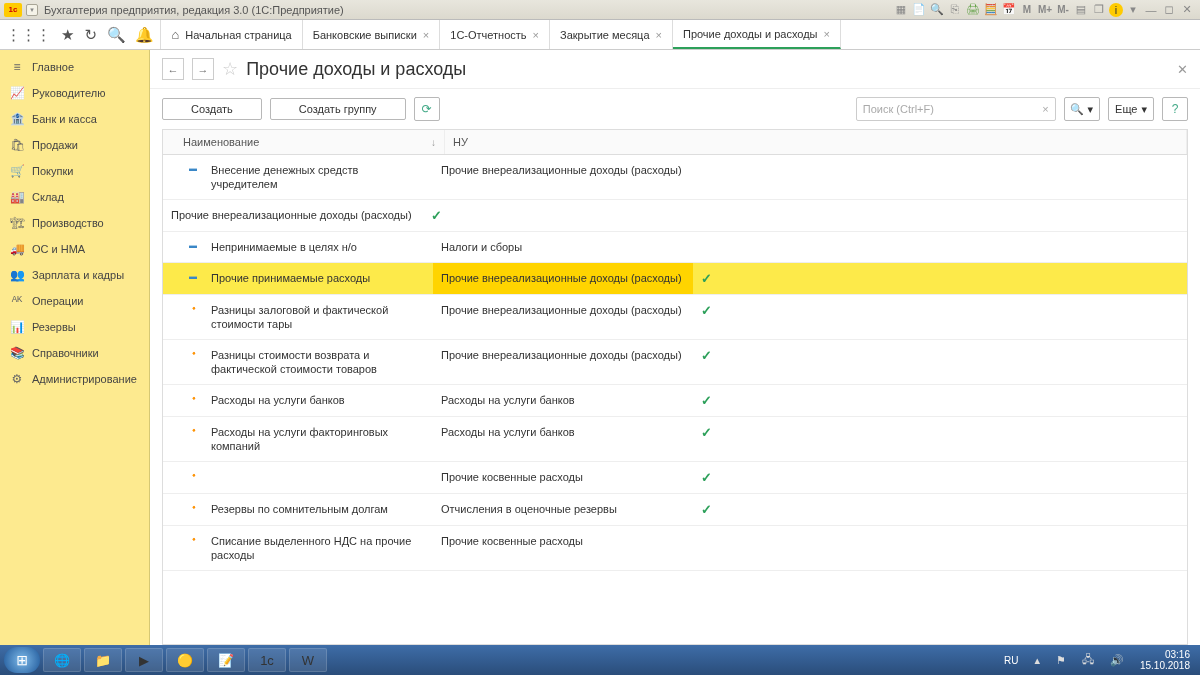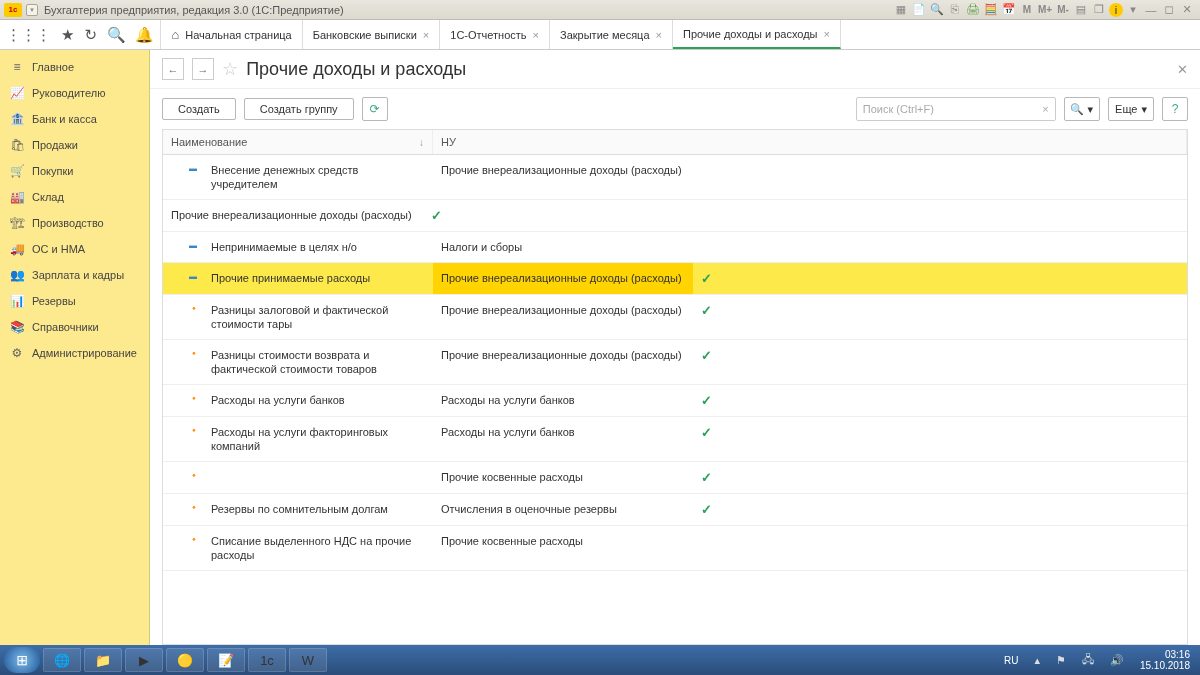--- a/index.html
+++ b/index.html
@@ -26,30 +26,30 @@
 .sb-item { display:flex; align-items:center; gap:8px; padding:6px 10px; font-size:11px; color:#444; cursor:pointer; }
 .sb-item .ic { width:14px; text-align:center; font-size:12px; color:#666; }
 .content { flex:1; display:flex; flex-direction:column; background:#fff; }
 .page-head { display:flex; align-items:center; padding:8px 12px; gap:8px; border-bottom:1px solid #eee; }
 .nav-btn { width:22px; height:22px; border:1px solid #ccc; background:#fff; display:flex; align-items:center; justify-content:center; font-size:11px; color:#666; cursor:pointer; }
 .star { font-size:18px; color:#ccc; cursor:pointer; }
 .page-title { font-size:18px; color:#333; }
 .page-head .spacer { flex:1; }
 .page-head .close-pg { font-size:13px; color:#999; cursor:pointer; }
 .cmd-bar { display:flex; align-items:center; padding:8px 12px; gap:8px; }
-.btn { border:1px solid #b8b8b8; background:#fff; padding:4px 15px; font-size:11px; color:#333; cursor:pointer; border-radius:2px; }
+.btn { border:1px solid #b8b8b8; background:#fff; padding:4px 28px; font-size:11px; color:#333; cursor:pointer; border-radius:2px; }
 .btn-ic { border:1px solid #b8b8b8; background:#fff; width:26px; height:24px; display:flex; align-items:center; justify-content:center; font-size:12px; color:#4a8; cursor:pointer; border-radius:2px; }
 .cmd-bar .spacer { flex:1; }
 .search-box { border:1px solid #ccc; width:200px; height:24px; display:flex; align-items:center; padding:0 6px; color:#aaa; font-size:11px; border-radius:2px; }
 .search-box .clear { margin-left:auto; color:#aaa; cursor:pointer; }
 .drop-btn { border:1px solid #b8b8b8; background:#fff; height:24px; padding:0 6px; display:flex; align-items:center; gap:4px; font-size:11px; cursor:pointer; border-radius:2px; }
 .table { flex:1; border:1px solid #ddd; margin:0 12px 8px 12px; display:flex; flex-direction:column; overflow:hidden; position:relative; }
 .thead { display:flex; background:#fafafa; border-bottom:1px solid #ddd; font-size:11px; color:#555; }
 .th { padding:6px 8px; border-right:1px solid #eee; display:flex; align-items:center; gap:6px; }
-.th1 { flex:0 0 270px; }
+.th1 { flex:0 0 270px;margin-left:12px; }
 .th2 { flex:0 0 260px; }
 .th3 { flex:1; }
 .sort-ic { color:#999; font-size:10px; }
 .tbody { flex:1; overflow-y:auto; }
 .row { display:flex; border-bottom:1px solid #eee; font-size:11px; color:#333; min-height:30px; }
 .row.sel { background:#fdea4a; }
 .row.sel .cell2 { background:#ffd400; }
 .cell { padding:8px 8px; }
 .cell1 { flex:0 0 270px; display:flex; align-items:flex-start; gap:8px; }
 .cell1 .row-ic { width:14px; margin-left:18px; margin-top:1px; font-size:8px; }
@@ -160,20 +160,24 @@
         </div>
         <div class="sb-item">
           <span class="ic">🚚</span>
           <span>ОС и НМА</span>
         </div>
         <div class="sb-item">
           <span class="ic">👥</span>
           <span>Зарплата и кадры</span>
         </div>
         <div class="sb-item">
+          <span class="ic">ᴬᴷ</span>
+          <span>Операции</span>
+        </div>
+        <div class="sb-item">
           <span class="ic">📊</span>
           <span>Резервы</span>
         </div>
         <div class="sb-item">
           <span class="ic">📚</span>
           <span>Справочники</span>
         </div>
         <div class="sb-item">
           <span class="ic">⚙</span>
           <span>Администрирование</span>

